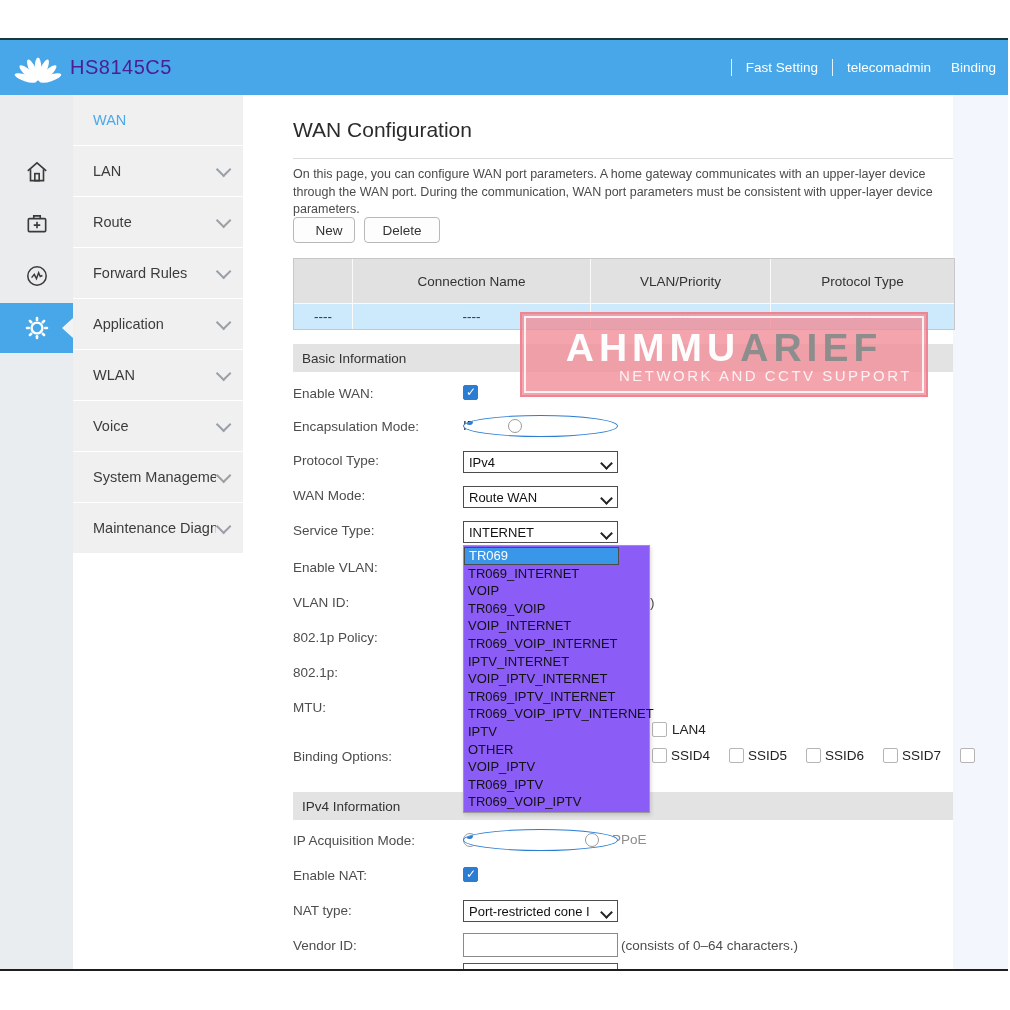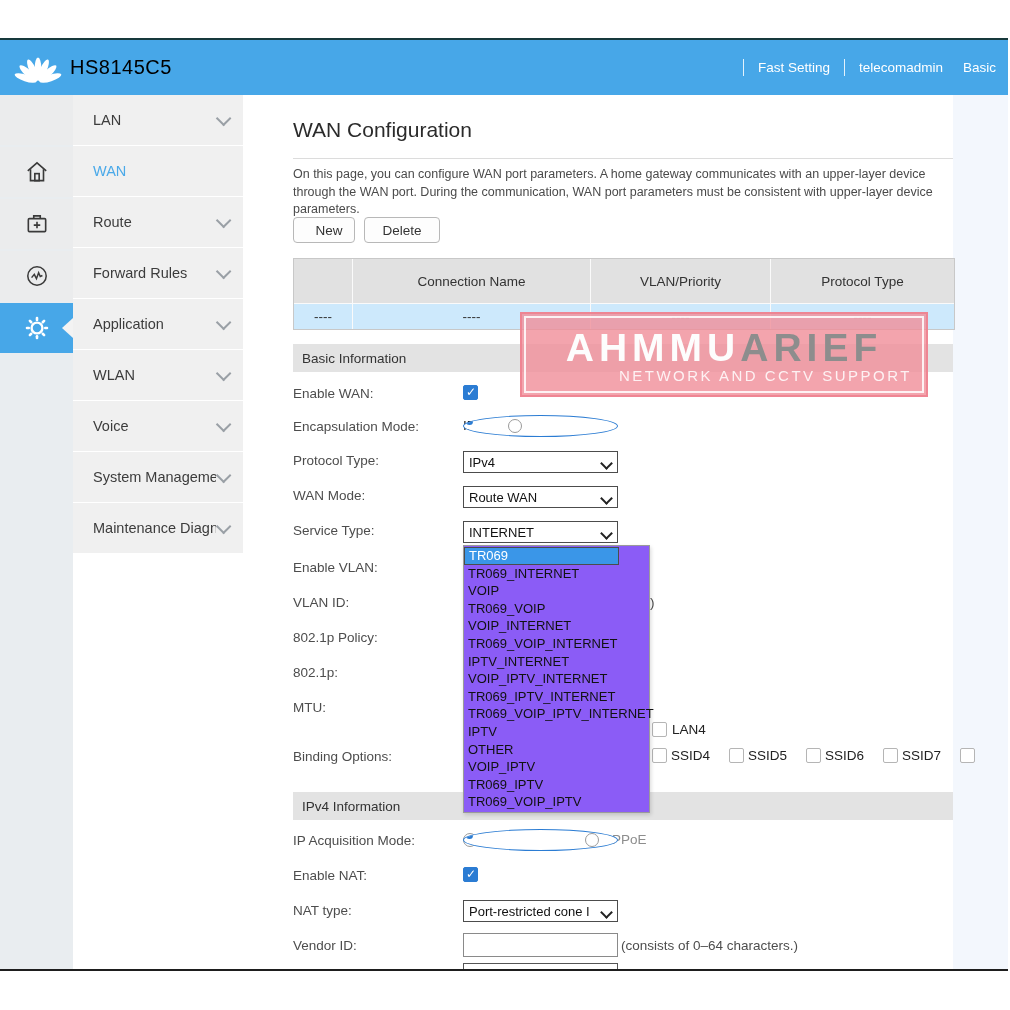--- a/index.html
+++ b/index.html
@@ -3,21 +3,21 @@
 <meta charset="utf-8">
 <style>
   html,body{margin:0;padding:0;background:#fff;}
   #screen{position:relative;width:1010px;height:1010px;background:#fff;overflow:hidden;
     font-family:"Liberation Sans","DejaVu Sans",sans-serif;color:#333;}
   
   .top-white{position:absolute;left:0;top:0;width:1010px;height:38px;background:#fff;}
   .top-dark{position:absolute;left:0;top:38px;width:1010px;height:2px;background:#17393c;}
   .hdr{position:absolute;left:0;top:40px;width:1010px;height:55px;background:#47a7e8;display:flex;align-items:center;}
   .hdr-logo{margin-left:14px;display:flex;align-items:center;}
-  .hdr-title{color:#000000;font-size:20px;margin-left:8px;letter-spacing:.5px;}
+  .hdr-title{color:#4c1d95;font-size:20px;margin-left:8px;letter-spacing:.5px;}
   .hdr-right{position:absolute;right:14px;top:0;height:55px;display:flex;align-items:center;gap:14px;color:#fff;font-size:13.5px;}
   .hdr-sep{width:1px;height:17px;background:rgba(255,255,255,.85);}
   .hdr-link{cursor:pointer;}
   
   .rail{position:absolute;left:0;top:95px;width:73px;height:875px;background:#e9edf0;}
   .rail-block{position:absolute;left:0;width:73px;height:50px;background:#ebeced;display:flex;align-items:center;justify-content:center;}
   .rail-block.active{background:#47a7e8;}
   .rail-notch{position:absolute;right:0;top:15px;width:0;height:0;border-top:10px solid transparent;border-bottom:10px solid transparent;border-right:11px solid #f3f3f3;}
   
   .menu{position:absolute;left:73px;top:95px;width:170px;background:#fff;}
@@ -101,21 +101,21 @@
           <ellipse cx="0" cy="-13" rx="3.4" ry="11.5" transform="rotate(72)"></ellipse>
         </g>
       </svg>
     </div>
     <div class="hdr-title">HS8145C5</div>
     <div class="hdr-right">
       <div class="hdr-sep"></div>
       <div class="hdr-link">Fast Setting</div>
       <div class="hdr-sep"></div>
       <div class="hdr-link">telecomadmin</div>
-      <div class="hdr-link" style="margin-left:6px;">Basic</div>
+      <div class="hdr-link" style="margin-left:6px;">Binding</div>
     </div>
   </div>
 
   <div class="rail"></div>
   <div class="rail-block" style="top:95px;"></div>
   <div class="rail-block" style="top:147px;">
     <svg width="26" height="26" viewBox="0 0 24 24" fill="none" stroke="#3a3a3a" stroke-width="1.5">
       <path d="M3.5 11 L12 3.5 L20.5 11"></path>
         <path d="M6 9.5 V20 H18 V9.5"></path>
         <rect x="10" y="13.5" width="4" height="6.5"></rect>
@@ -147,26 +147,26 @@
         <rect x="10.8" y="1.6" width="2.4" height="4" rx="1.1" transform="rotate(45 12 12)"></rect>
         <rect x="10.8" y="18.4" width="2.4" height="4" rx="1.1" transform="rotate(45 12 12)"></rect>
         <rect x="10.8" y="1.6" width="2.4" height="4" rx="1.1" transform="rotate(-45 12 12)"></rect>
         <rect x="10.8" y="18.4" width="2.4" height="4" rx="1.1" transform="rotate(-45 12 12)"></rect>
       </g>
     </svg>
     <div class="rail-notch"></div>
   </div>
 
   <div class="menu">
-      <div class="menu-item">
-        <span class="menu-label">LAN</span>
-        <span class="chev"></span>
-      </div>
       <div class="menu-item active">
         <span class="menu-label">WAN</span>
+      </div>
+      <div class="menu-item">
+        <span class="menu-label">LAN</span>
+        <span class="chev"></span>
       </div>
       <div class="menu-item">
         <span class="menu-label">Route</span>
         <span class="chev"></span>
       </div>
       <div class="menu-item">
         <span class="menu-label">Forward Rules</span>
         <span class="chev"></span>
       </div>
       <div class="menu-item">

